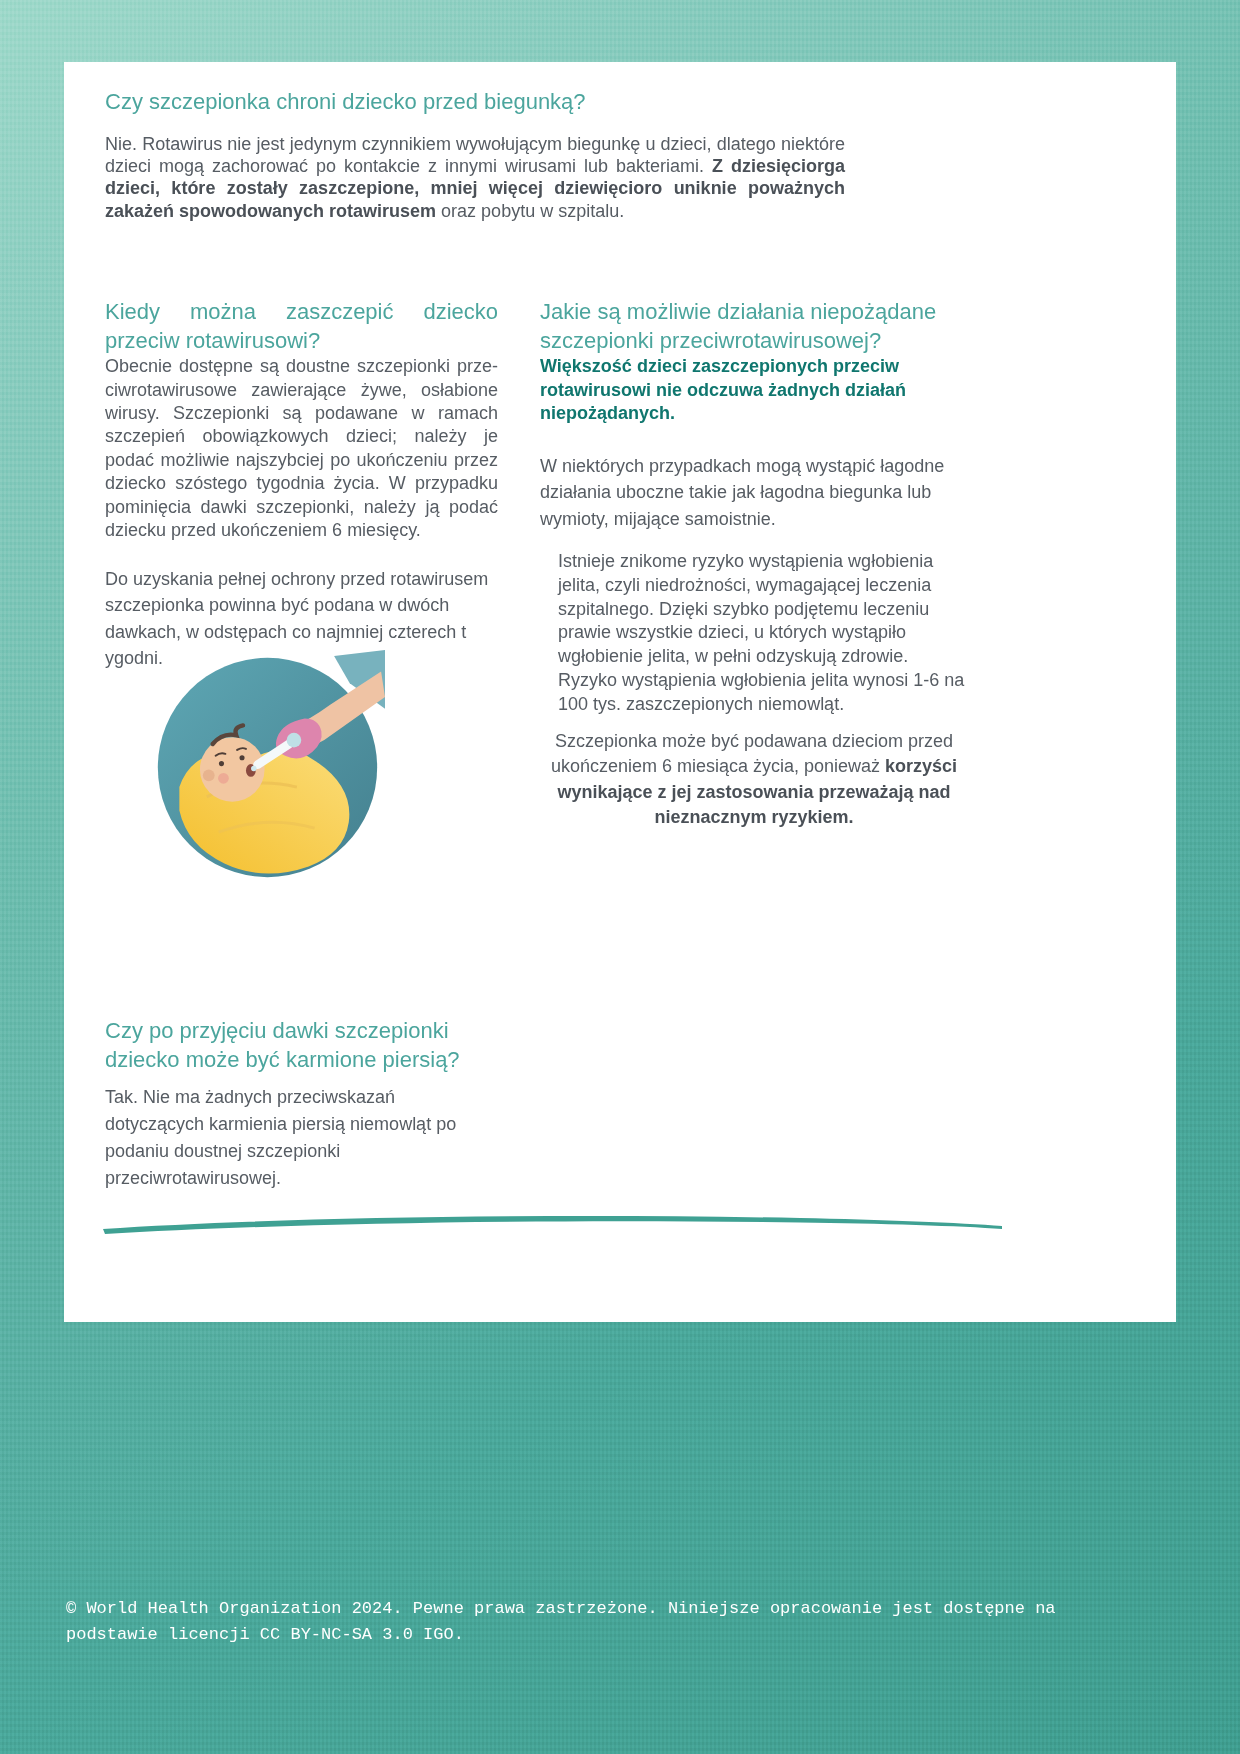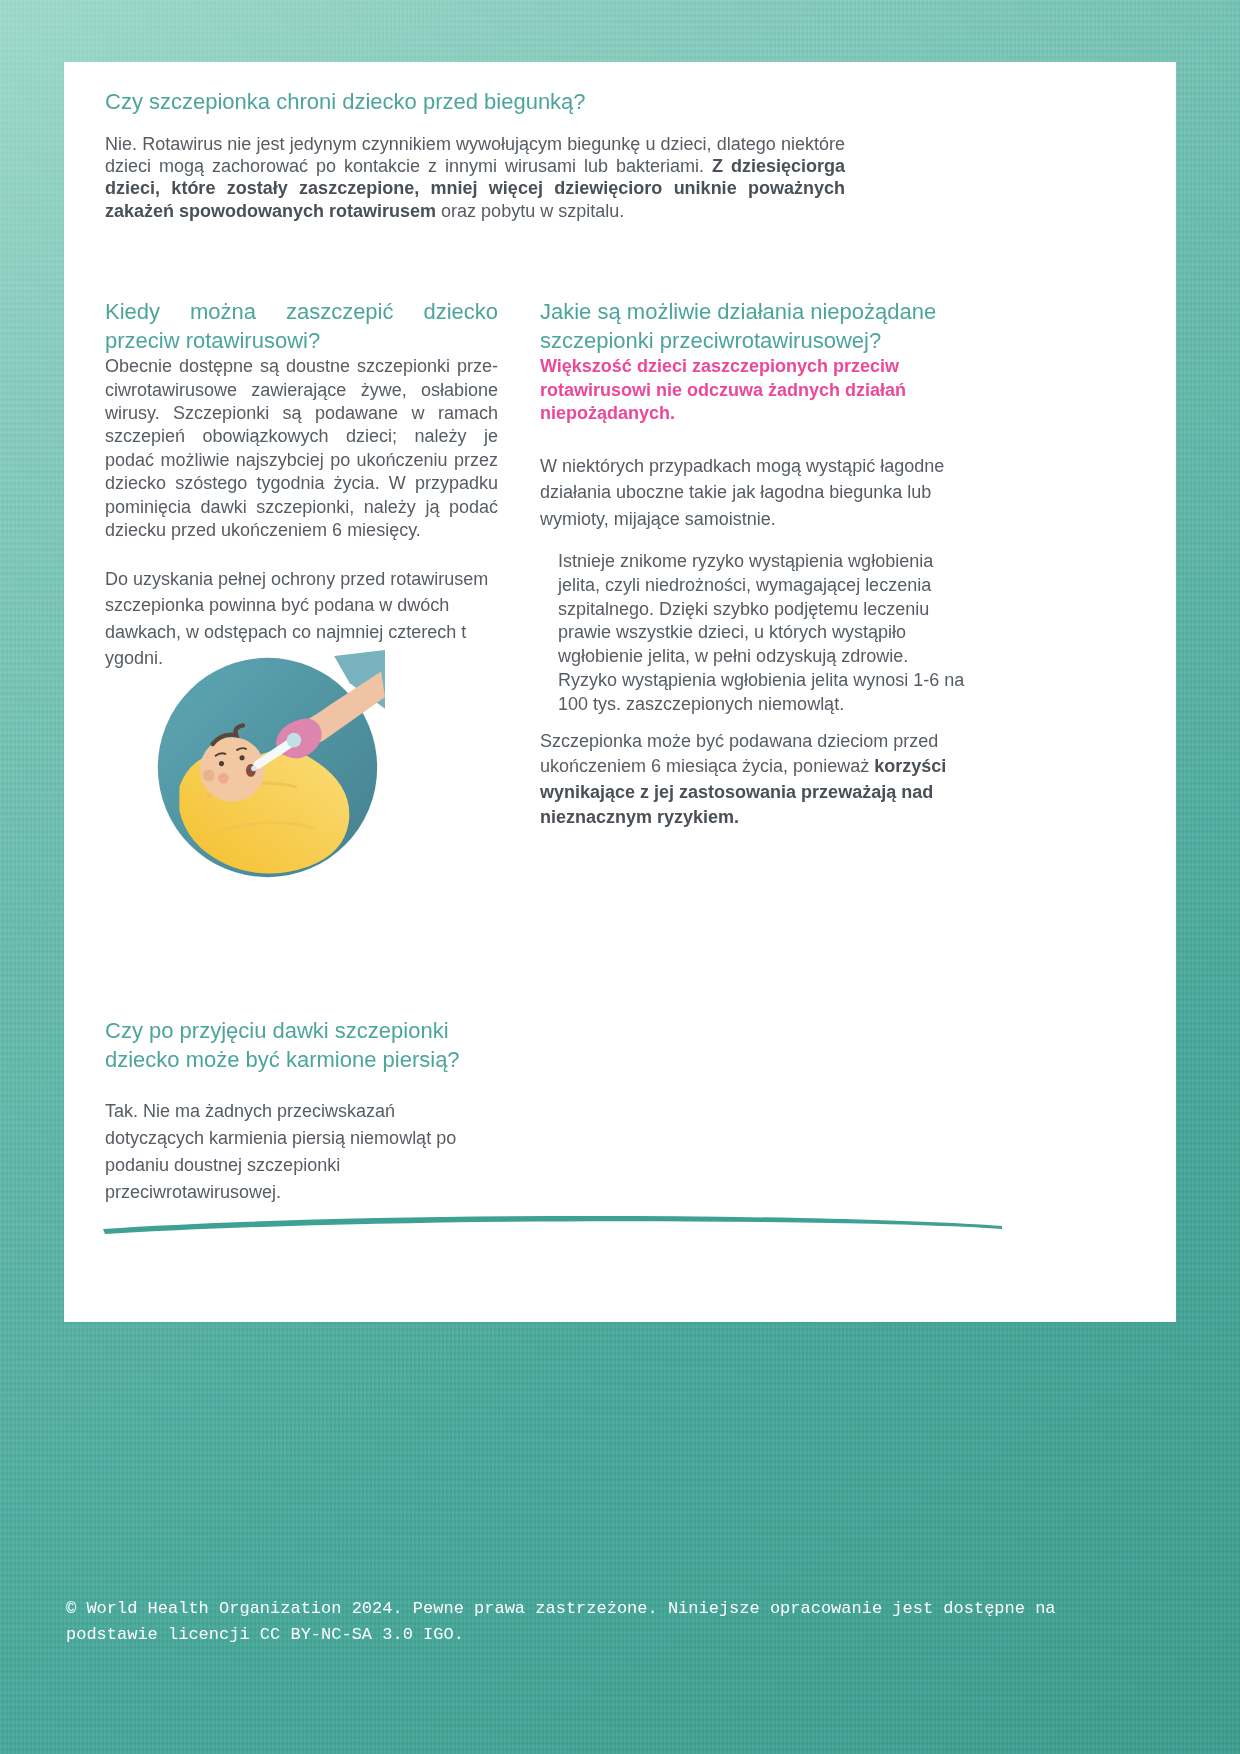--- a/index.html
+++ b/index.html
@@ -25,29 +25,29 @@
   .abs{position:absolute;}
   
   .sec1{left:41px;top:26px;width:740px;}
   .sec1 p{margin-top:16px;line-height:1.24;}
   
   .col-left{left:41px;top:236px;width:393px;}
   .col-right{left:476px;top:236px;width:428px;}
   .col-left .h-teal, .col-right .h-teal{margin-bottom:0;}
   .col-left .p1{line-height:1.3;}
   .col-left .p2{line-height:1.45;margin-top:24px;}
-  .col-right .pbold{line-height:1.3;font-weight:bold;color:#ec4899;}
+  .col-right .pbold{line-height:1.3;font-weight:bold;color:#0f766e;}
   .col-right .p2{line-height:1.45;margin-top:28px;}
   .col-right .p3{line-height:1.33;margin-top:18px;margin-left:18px;}
-  .col-right .p4{line-height:1.4;margin-top:12px;}
+  .col-right .p4{line-height:1.4;margin-top:12px;text-align:center;}
   
   .illu{left:86px;top:588px;width:235px;height:235px;}
   
   .bf{left:41px;top:955px;width:394px;}
-  .bf p{line-height:1.5;margin-top:24px;}
+  .bf p{line-height:1.5;margin-top:10px;}
   
   .swoosh{left:36px;top:1150px;width:905px;height:24px;}
   
   .footer{
     position:absolute;left:66px;top:1596px;width:1016px;
     color:#ffffff;font-size:17px;line-height:1.55;font-family:Liberation Mono, monospace;
   }
 </style>
 </head>
 <body>

